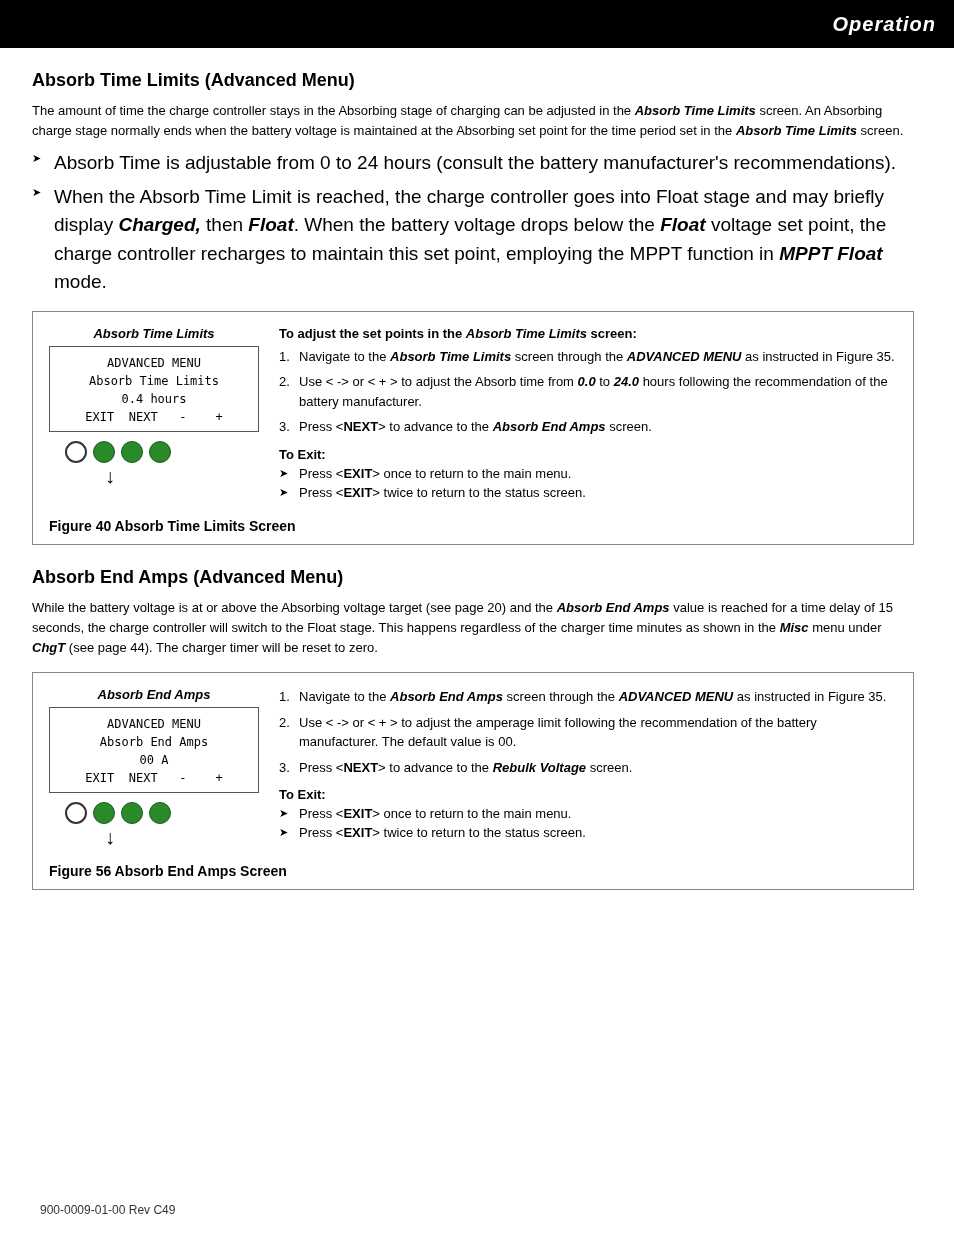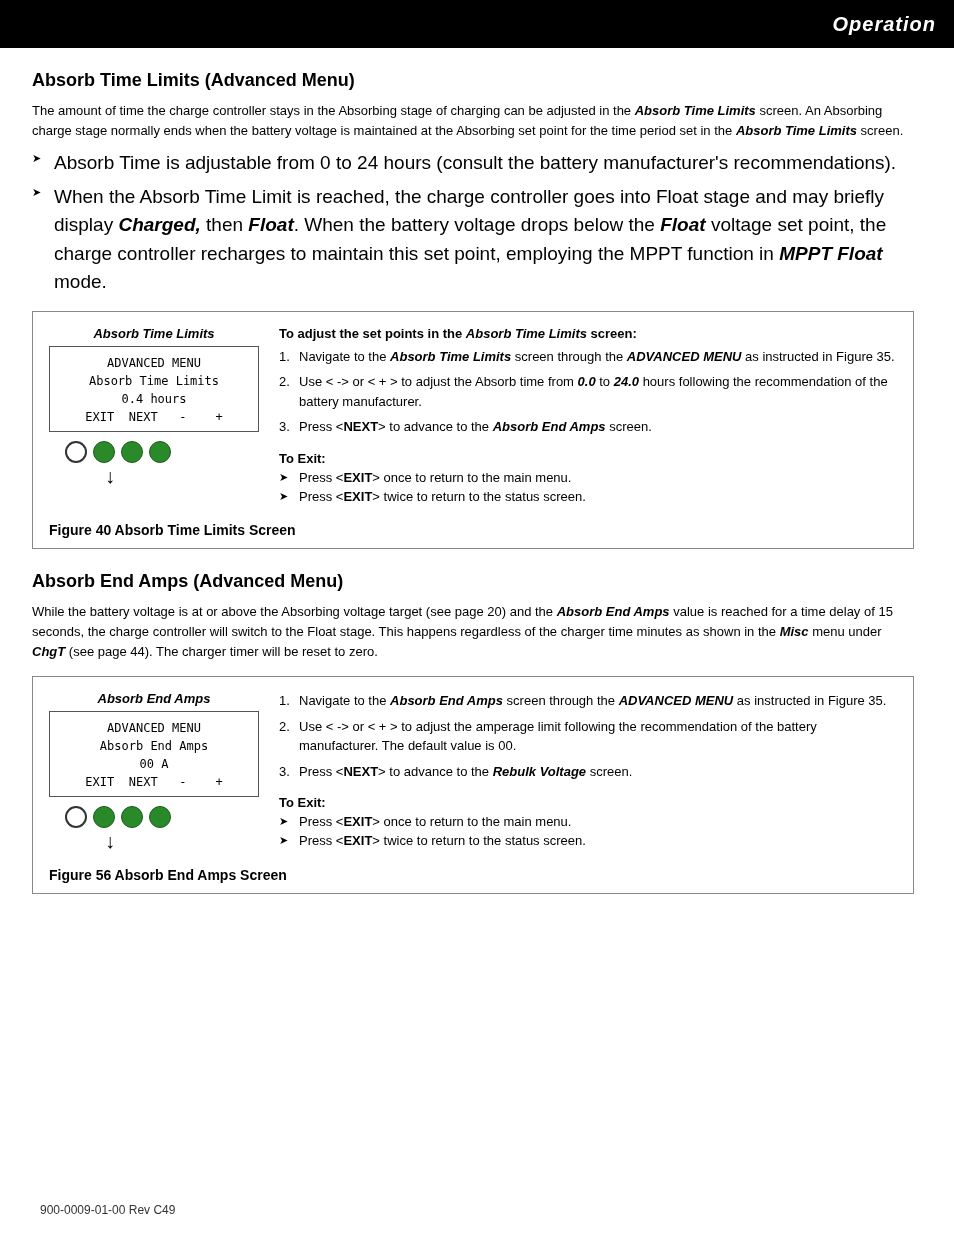--- a/index.html
+++ b/index.html
@@ -164,21 +164,21 @@
     }
     .instr-list li::before {
       content: counter(instr-counter) '.';
       position: absolute;
       left: 0;
     }
     .exit-title {
       font-weight: bold;
       font-size: 13px;
       margin-bottom: 4px;
-      margin-top: 14px;
+      margin-top: 6px;
     }
     .exit-list {
       list-style: none;
       padding: 0;
       margin: 0;
     }
     .exit-list li {
       padding-left: 20px;
       position: relative;
       margin-bottom: 4px;

